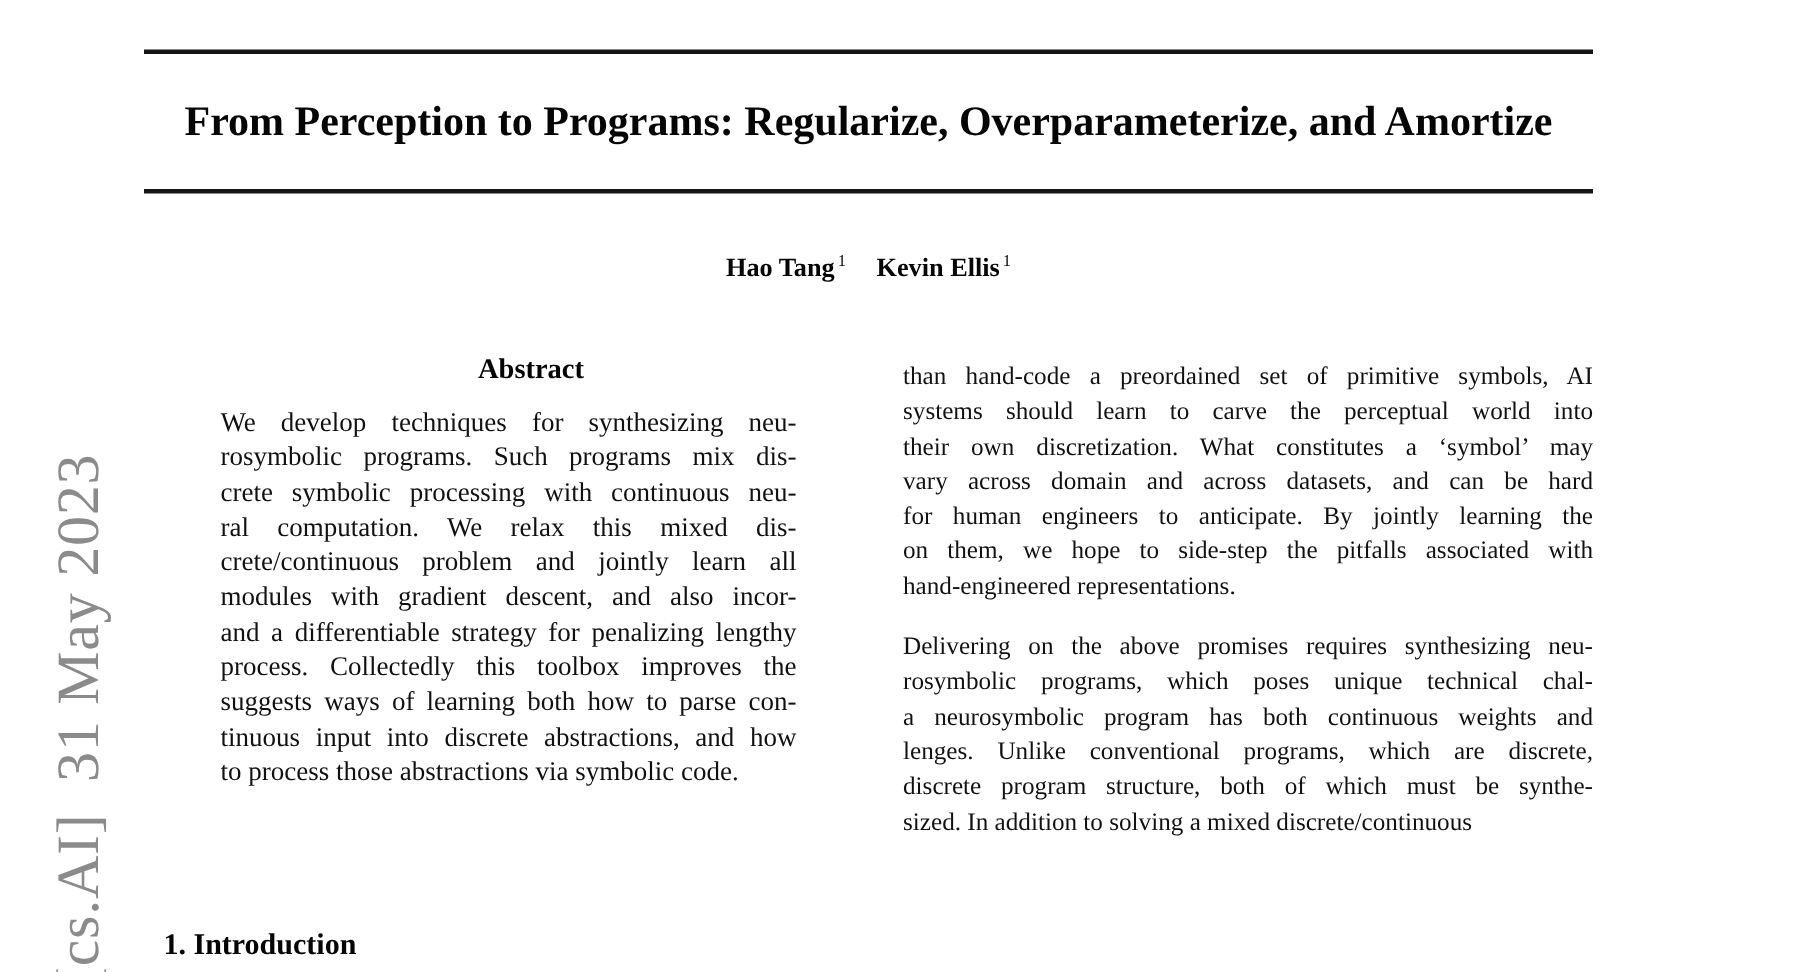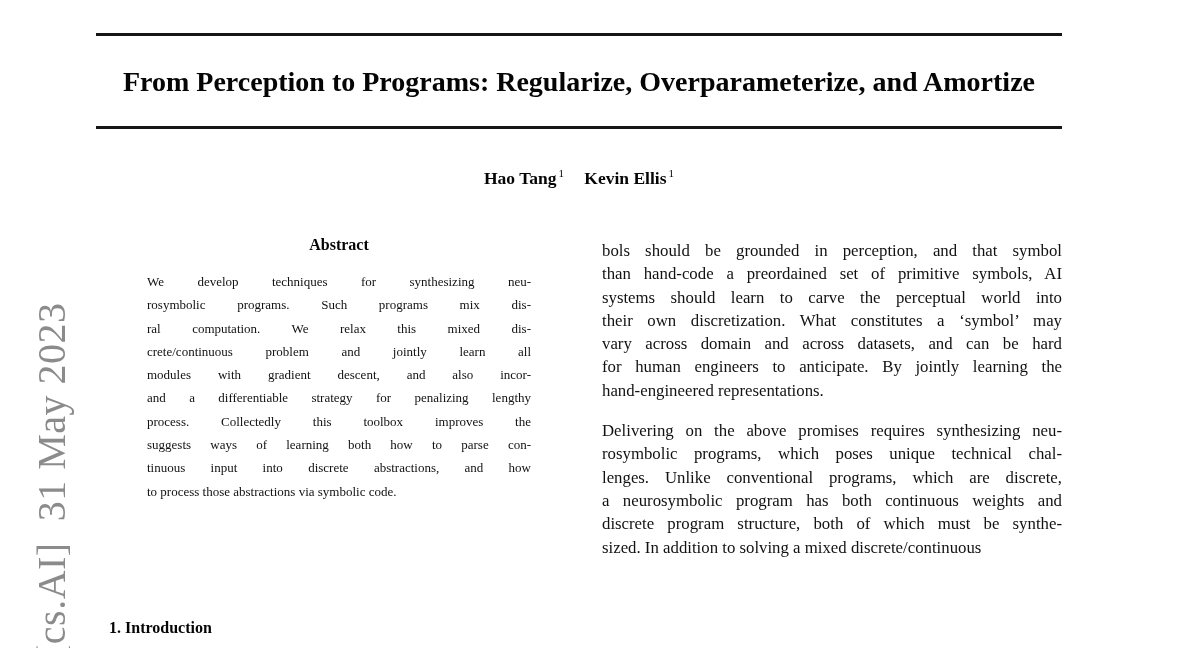--- a/index.html
+++ b/index.html
@@ -57,34 +57,34 @@
   .author + .author { margin-left: 16px; }
   .author sup {
     font-weight: 400;
     font-size: 11px;
     vertical-align: super;
     line-height: 0;
     margin-left: 2px;
   }
   .abstract-heading {
     position: absolute;
-    left: 147px;
+    left: 162px;
     width: 384px;
     top: 236px;
     text-align: center;
-    font-size: 16px;
+    font-size: 19px;
     font-weight: 700;
     color: #050505;
   }
   .abstract-text {
     position: absolute;
     left: 147px;
     top: 270px;
     width: 384px;
-    font-size: 13px;
+    font-size: 18px;
     line-height: 23.3px;
   }
   .right-column {
     position: absolute;
     left: 602px;
     top: 239px;
     width: 460px;
     font-size: 16.8px;
     line-height: 23.3px;
   }
@@ -96,21 +96,21 @@
     text-align-last: justify;
     text-justify: inter-word;
   }
   .jline.last {
     text-align-last: left;
   }
   .section-heading {
     position: absolute;
     left: 109px;
     top: 619px;
-    font-size: 16px;
+    font-size: 20px;
     font-weight: 700;
     color: #050505;
     white-space: nowrap;
   }
 </style>
 </head>
 <body>
 
 <div id="page">
 
@@ -125,45 +125,46 @@
   <div class="authors">
     <span class="author"><span>Hao Tang</span><sup>1</sup></span>
     <span class="author"><span>Kevin Ellis</span><sup>1</sup></span>
   </div>
 
   <div class="abstract-heading">Abstract</div>
 
   <div class="abstract-text">
       <div class="jline">We develop techniques for synthesizing neu-</div>
       <div class="jline">rosymbolic programs. Such programs mix dis-</div>
+      <div class="jline">crete symbolic processing with continuous neu-</div>
       <div class="jline">ral computation. We relax this mixed dis-</div>
       <div class="jline">crete/continuous problem and jointly learn all</div>
       <div class="jline">modules with gradient descent, and also incor-</div>
       <div class="jline">and a differentiable strategy for penalizing lengthy</div>
       <div class="jline">process. Collectedly this toolbox improves the</div>
       <div class="jline">suggests ways of learning both how to parse con-</div>
       <div class="jline">tinuous input into discrete abstractions, and how</div>
       <div class="jline last">to process those abstractions via symbolic code.</div>
     </div>
 
   <div class="section-heading">1. Introduction</div>
 
   <div class="right-column">
     <div class="paragraph">
-        <div class="jline">bols should be grounded in perception, and that symbol</div>
         <div class="jline">than hand-code a preordained set of primitive symbols, AI</div>
         <div class="jline">systems should learn to carve the perceptual world into</div>
         <div class="jline">their own discretization. What constitutes a ‘symbol’ may</div>
         <div class="jline">vary across domain and across datasets, and can be hard</div>
         <div class="jline">for human engineers to anticipate. By jointly learning the</div>
+        <div class="jline">on them, we hope to side-step the pitfalls associated with</div>
         <div class="jline last">hand-engineered representations.</div>
       </div>
     <div class="paragraph">
         <div class="jline">Delivering on the above promises requires synthesizing neu-</div>
         <div class="jline">rosymbolic programs, which poses unique technical chal-</div>
+        <div class="jline">a neurosymbolic program has both continuous weights and</div>
         <div class="jline">lenges. Unlike conventional programs, which are discrete,</div>
-        <div class="jline">a neurosymbolic program has both continuous weights and</div>
         <div class="jline">discrete program structure, both of which must be synthe-</div>
         <div class="jline last">sized. In addition to solving a mixed discrete/continuous</div>
       </div>
   </div>
 
 </div>
 
 </body></html>

